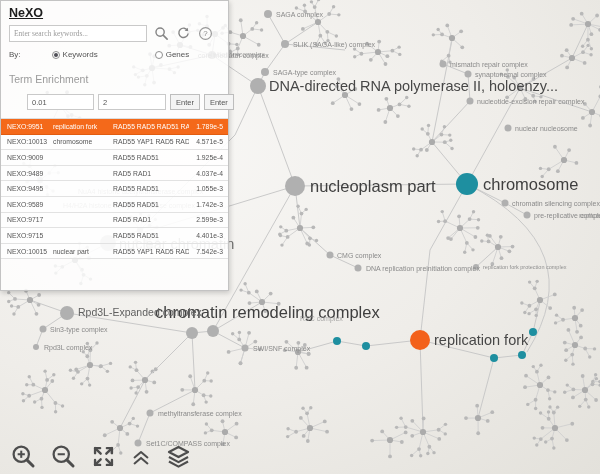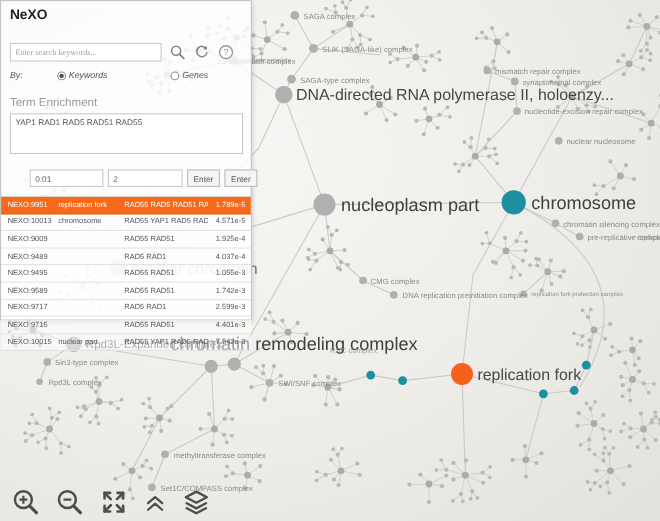--- a/index.html
+++ b/index.html
@@ -22,27 +22,27 @@
   .lbl-m  { font-size:10.5px; fill:#5f5f5f; }
   .lbl-l  { font-size:14.5px; fill:#474747; }
   .lbl-xl { font-size:16.5px; fill:#3f3f3f; }
   .lbl-faded { opacity:0.75; }
 
   
   #panel { position:absolute; left:0; top:0; width:229px; height:291px;
     background:rgba(255,255,255,0.80); border:1px solid #c3c3c3;
     box-shadow:1px 2px 5px rgba(0,0,0,0.18); }
   #panel .inner { padding:5px 8px 0 8px; }
-  .app-title { font-size:12.5px; font-weight:bold; color:#1d1d1d; margin-bottom:19px; }
+  .app-title { font-size:12.5px; font-weight:bold; color:#1d1d1d; margin-bottom:5px;text-decoration:underline; }
   .search-row { display:flex; align-items:center; gap:7px; }
   .search-input { width:138px; height:17px; border:1px solid #c9c9c9; background:#fff;
     font-size:7.5px; color:#555; padding:0 4px; font-family:Liberation Serif, serif; }
   .search-input::placeholder { color:#9b9b9b; }
   .icon-btn { width:15px; height:15px; display:inline-flex; align-items:center; justify-content:center; cursor:pointer; }
-  .by-row { display:flex; margin-top:8px; font-size:8px; color:#555; gap:5px;font-style:italic; }
+  .by-row { display:flex; margin-top:8px; font-size:8px; color:#555; gap:5px; }
   .radio { width:8px; height:8px; border:1px solid #8f8f8f; border-radius:50%; background:#fff;
     display:inline-block; position:relative; margin-right:3px; vertical-align:-1px; }
   .radio.sel::after { content:""; position:absolute; left:1.5px; top:1.5px; width:4px; height:4px;
     border-radius:50%; background:#4e4e56; }
   .radio-group { display:flex; align-items:center; margin-left:14px;padding-left:12px; }
   .enrich-heading { margin-top:14px; font-size:10.5px; color:#9a9a9a; }
   .query-box { margin-top:4px; width:212px; height:37px; border:1px solid #c9c9c9; background:#fff;
     font-size:7.5px; color:#555; padding:3px 4px; resize:none; font-family:"Liberation Sans",sans-serif; }
   .param-row { display:flex; align-items:center; margin-top:9px; gap:4px;padding-left:18px; }
   .param-input { height:16px; border:1px solid #c9c9c9; background:#fff; font-size:7.5px;
@@ -1147,21 +1147,20 @@
         <span>Keywords</span>
       </span>
       <span class="radio-group" style="margin-left:40px;">
         <span class="radio"></span>
         <span>Genes</span>
       </span>
     </div>
 
     <div class="enrich-heading">Term Enrichment</div>
 
-    <textarea class="query-box" style="">YAP1 RAD1 RAD5 RAD51 RAD55</textarea>
 
     <div class="param-row">
       <input class="param-input p1" type="text" value="0.01" style="">
       <input class="param-input p2" type="text" value="2" style="">
       <button class="small-btn">Enter</button>
       <button class="small-btn">Enter</button>
     </div>
   </div>
 
   <div class="rtable">

